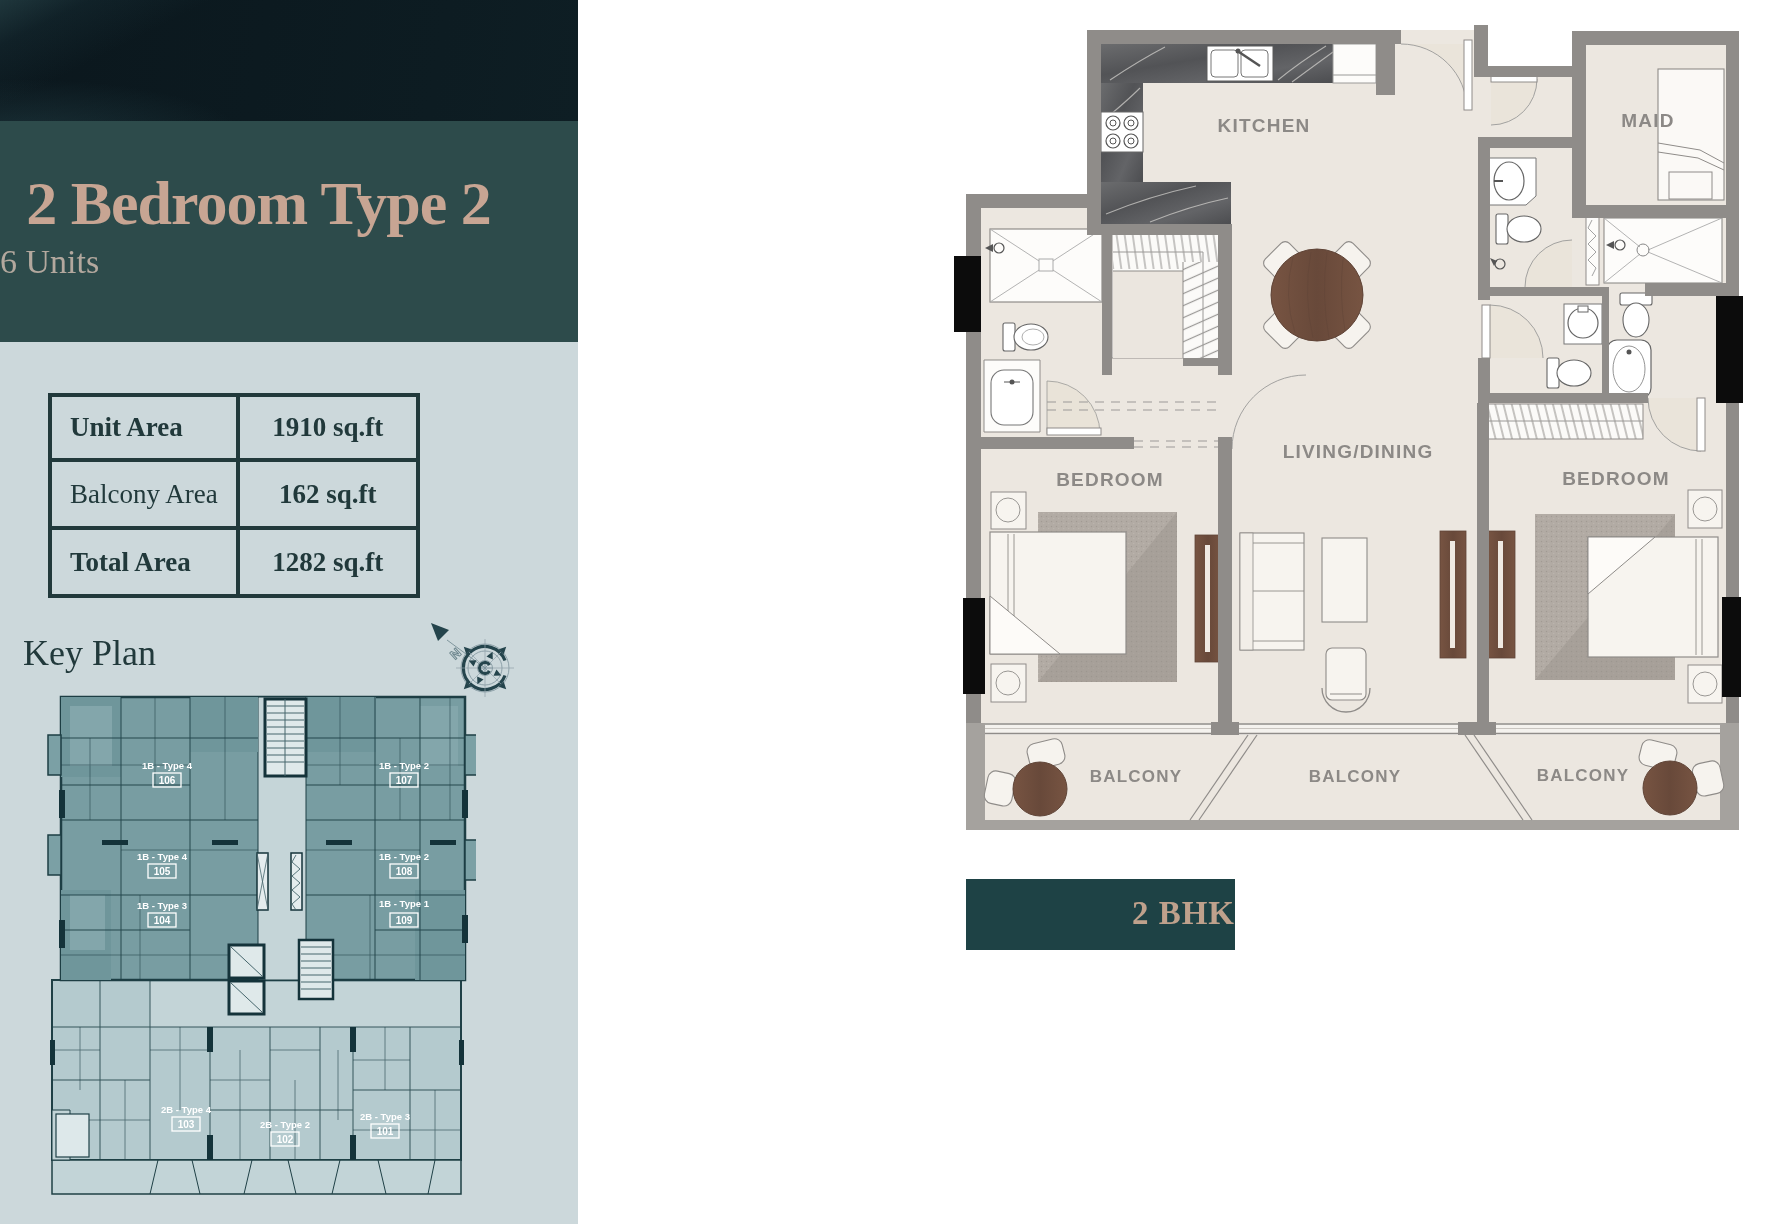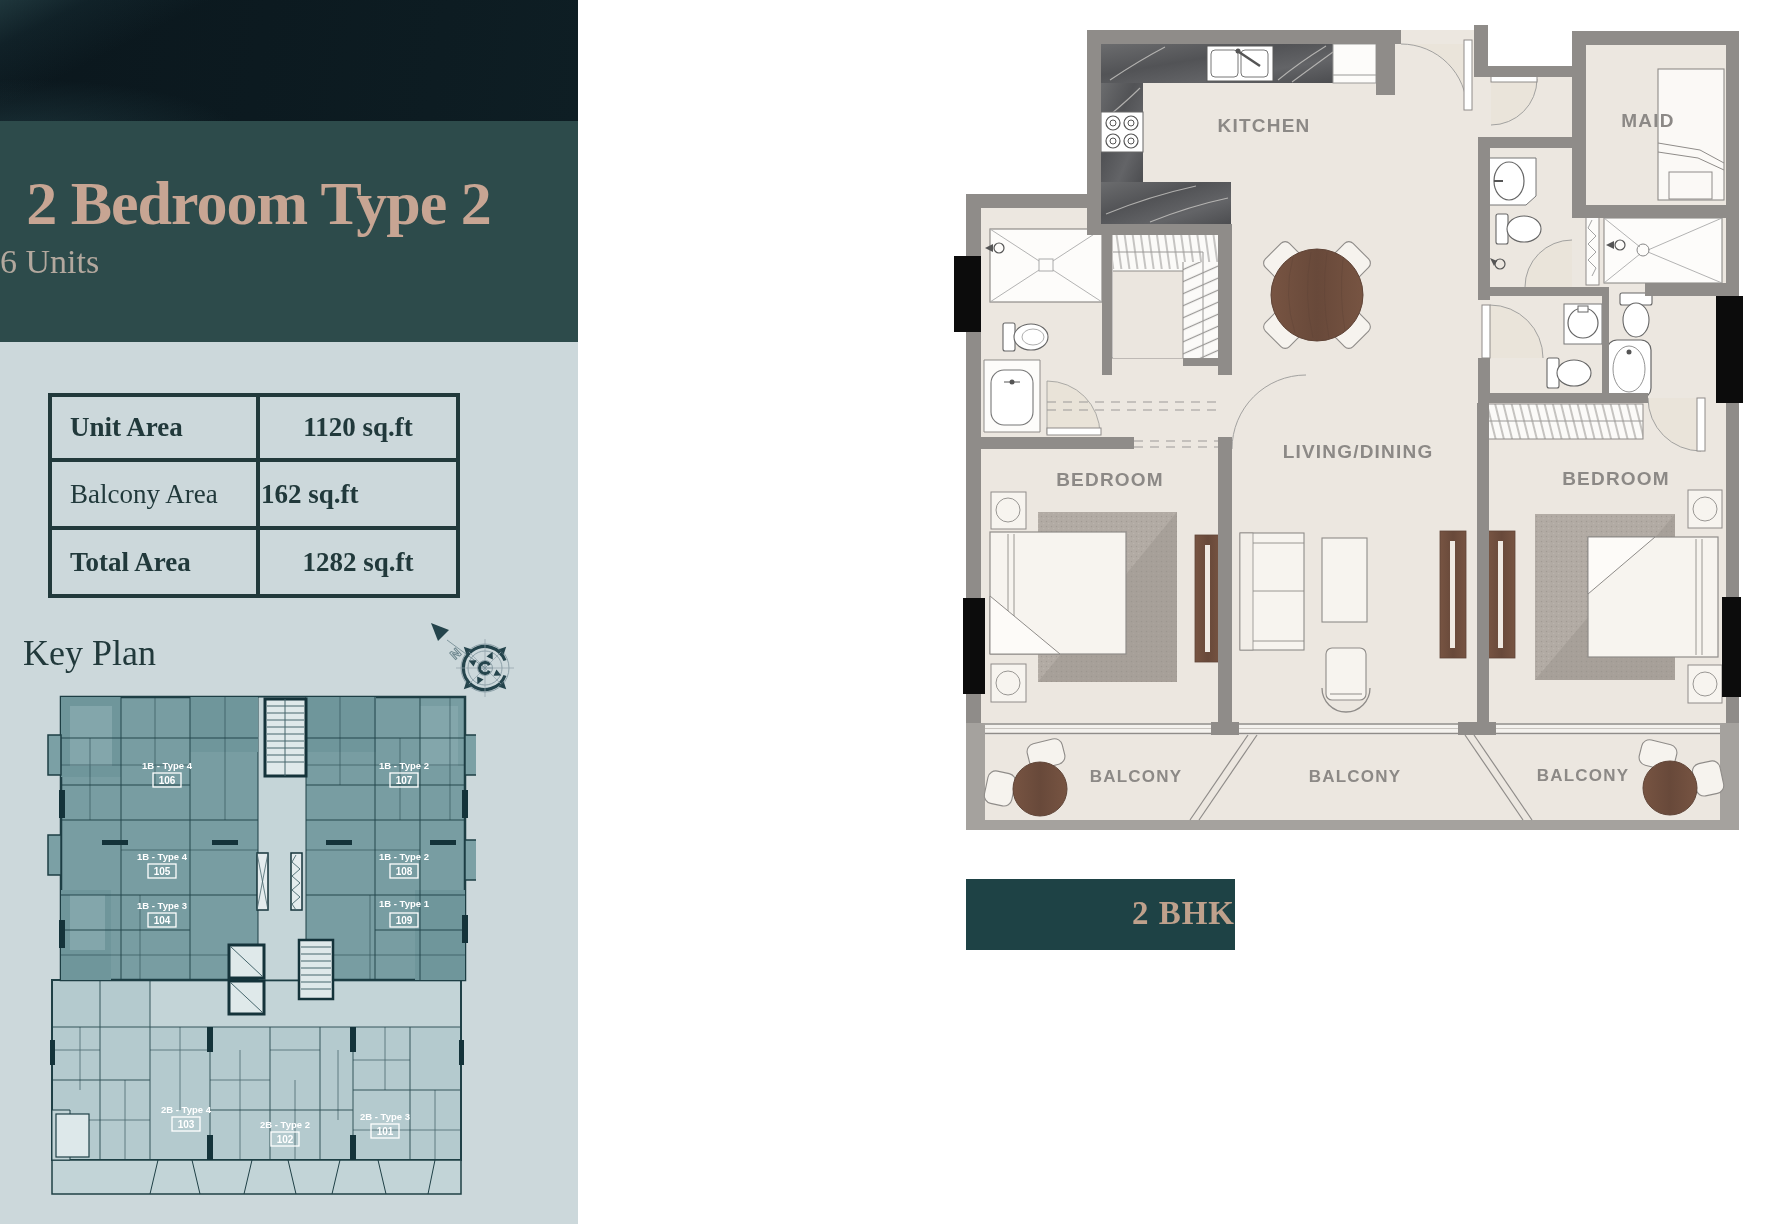--- a/index.html
+++ b/index.html
@@ -18,30 +18,30 @@
    linear-gradient(100deg,#0b171d 0%,#0c1a20 45%,#0d1c22 75%,#0e1e24 100%);"></div>
 
 <div class="abs" style="left:0;top:121px;width:578px;height:221px;background:#2d4b4b;"></div>
 
 <div class="abs" style="left:0;top:168px;width:517px;text-align:center;color:#c7a593;
   font-family:'Liberation Serif',serif;font-weight:bold;font-size:62px;letter-spacing:-1px;">2 Bedroom Type 2</div>
 
 <div class="abs" style="left:0;top:243px;width:517px;color:#b3a89e;
   font-family:'Liberation Serif',serif;font-size:34px;">6 Units</div>
 
-<div class="abs" style="left:48px;top:393px;width:412px;">
+<div class="abs" style="left:48px;top:393px;width:372px;">
   <table style="border-collapse:collapse;width:100%;font-family:'Liberation Serif',serif;color:#21393b;">
     <tbody>
         <tr>
       <td style="border:4px solid #21393b;width:51%;height:59px;padding-left:18px;font-weight:bold;font-size:27px;">Unit Area</td>
-      <td style="border:4px solid #21393b;text-align:center;font-weight:bold;font-size:27px;">1120 sq.ft</td>
+      <td style="border:4px solid #21393b;text-align:center;font-weight:bold;font-size:27px;">1910 sq.ft</td>
     </tr>
     <tr>
       <td style="border:4px solid #21393b;height:62px;padding-left:18px;font-weight:normal;font-size:27px;">Balcony Area</td>
-      <td style="border:4px solid #21393b;text-align:left;font-weight:bold;font-size:27px;">162 sq.ft</td>
+      <td style="border:4px solid #21393b;text-align:center;font-weight:bold;font-size:27px;">162 sq.ft</td>
     </tr>
     <tr>
       <td style="border:4px solid #21393b;height:62px;padding-left:18px;font-weight:bold;font-size:27px;">Total Area</td>
       <td style="border:4px solid #21393b;text-align:center;font-weight:bold;font-size:27px;">1282 sq.ft</td>
     </tr>
   </tbody>
     </table>
 </div>
 
 <div class="abs" style="left:23px;top:632px;color:#21393b;font-family:'Liberation Serif',serif;font-weight:normal;font-size:36px;">Key Plan</div>

